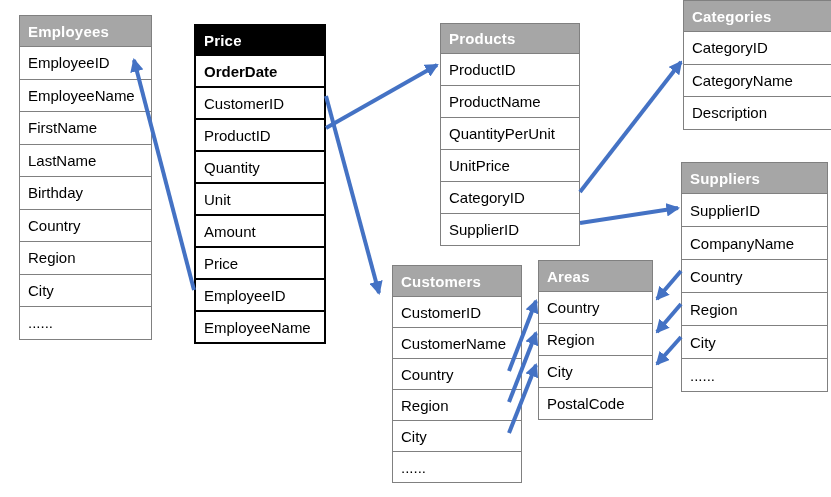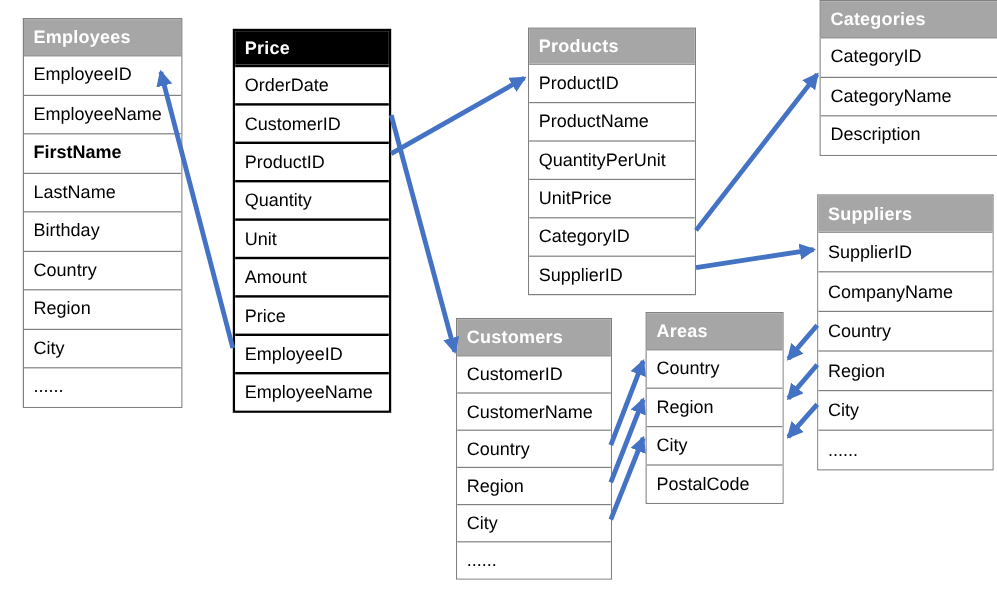--- a/index.html
+++ b/index.html
@@ -54,31 +54,31 @@
 </style>
 </head>
 <body>
 
 <div id="canvas">
   <div id="tables">
       <div class="table-node gray" style="left: 19px; top: 15px; width: 133px;">
         <div class="table-header" style="height: 30px;">Employees</div>
         <div class="table-row" style="height: 32.5px;">EmployeeID</div>
         <div class="table-row" style="height: 32.5px;">EmployeeName</div>
-        <div class="table-row" style="height: 32.5px; font-weight: bold;">FirstName</div>
+        <div class="table-row" style="height: 32.5px;">FirstName</div>
         <div class="table-row" style="height: 32.5px;">LastName</div>
         <div class="table-row" style="height: 32.5px;">Birthday</div>
         <div class="table-row" style="height: 32.5px;">Country</div>
         <div class="table-row" style="height: 32.5px;">Region</div>
         <div class="table-row" style="height: 32.5px;">City</div>
         <div class="table-row" style="height: 32.5px;">......</div>
       </div>
       <div class="table-node black" style="left: 194px; top: 24px; width: 132px;">
         <div class="table-header" style="height: 28px;">Price</div>
-        <div class="table-row" style="height: 32px;">OrderDate</div>
+        <div class="table-row" style="height: 32px; font-weight: bold;">OrderDate</div>
         <div class="table-row" style="height: 32px;">CustomerID</div>
         <div class="table-row" style="height: 32px;">ProductID</div>
         <div class="table-row" style="height: 32px;">Quantity</div>
         <div class="table-row" style="height: 32px;">Unit</div>
         <div class="table-row" style="height: 32px;">Amount</div>
         <div class="table-row" style="height: 32px;">Price</div>
         <div class="table-row" style="height: 32px;">EmployeeID</div>
         <div class="table-row" style="height: 32px;">EmployeeName</div>
       </div>
       <div class="table-node gray" style="left: 440px; top: 23px; width: 140px;">
@@ -89,21 +89,21 @@
         <div class="table-row" style="height: 32px;">UnitPrice</div>
         <div class="table-row" style="height: 32px;">CategoryID</div>
         <div class="table-row" style="height: 32px;">SupplierID</div>
       </div>
       <div class="table-node gray" style="left: 683px; top: 0; width: 164px;">
         <div class="table-header" style="height: 30px;">Categories</div>
         <div class="table-row" style="height: 32.5px;">CategoryID</div>
         <div class="table-row" style="height: 32.5px;">CategoryName</div>
         <div class="table-row" style="height: 32.5px;">Description</div>
       </div>
-      <div class="table-node gray" style="left: 380px; top: 265px; width: 130px;">
+      <div class="table-node gray" style="left: 392px; top: 265px; width: 130px;">
         <div class="table-header" style="height: 30px;">Customers</div>
         <div class="table-row" style="height: 31px;">CustomerID</div>
         <div class="table-row" style="height: 31px;">CustomerName</div>
         <div class="table-row" style="height: 31px;">Country</div>
         <div class="table-row" style="height: 31px;">Region</div>
         <div class="table-row" style="height: 31px;">City</div>
         <div class="table-row" style="height: 31px;">......</div>
       </div>
       <div class="table-node gray" style="left: 538px; top: 260px; width: 115px;">
         <div class="table-header" style="height: 30px; text-align: right;">Areas</div>

